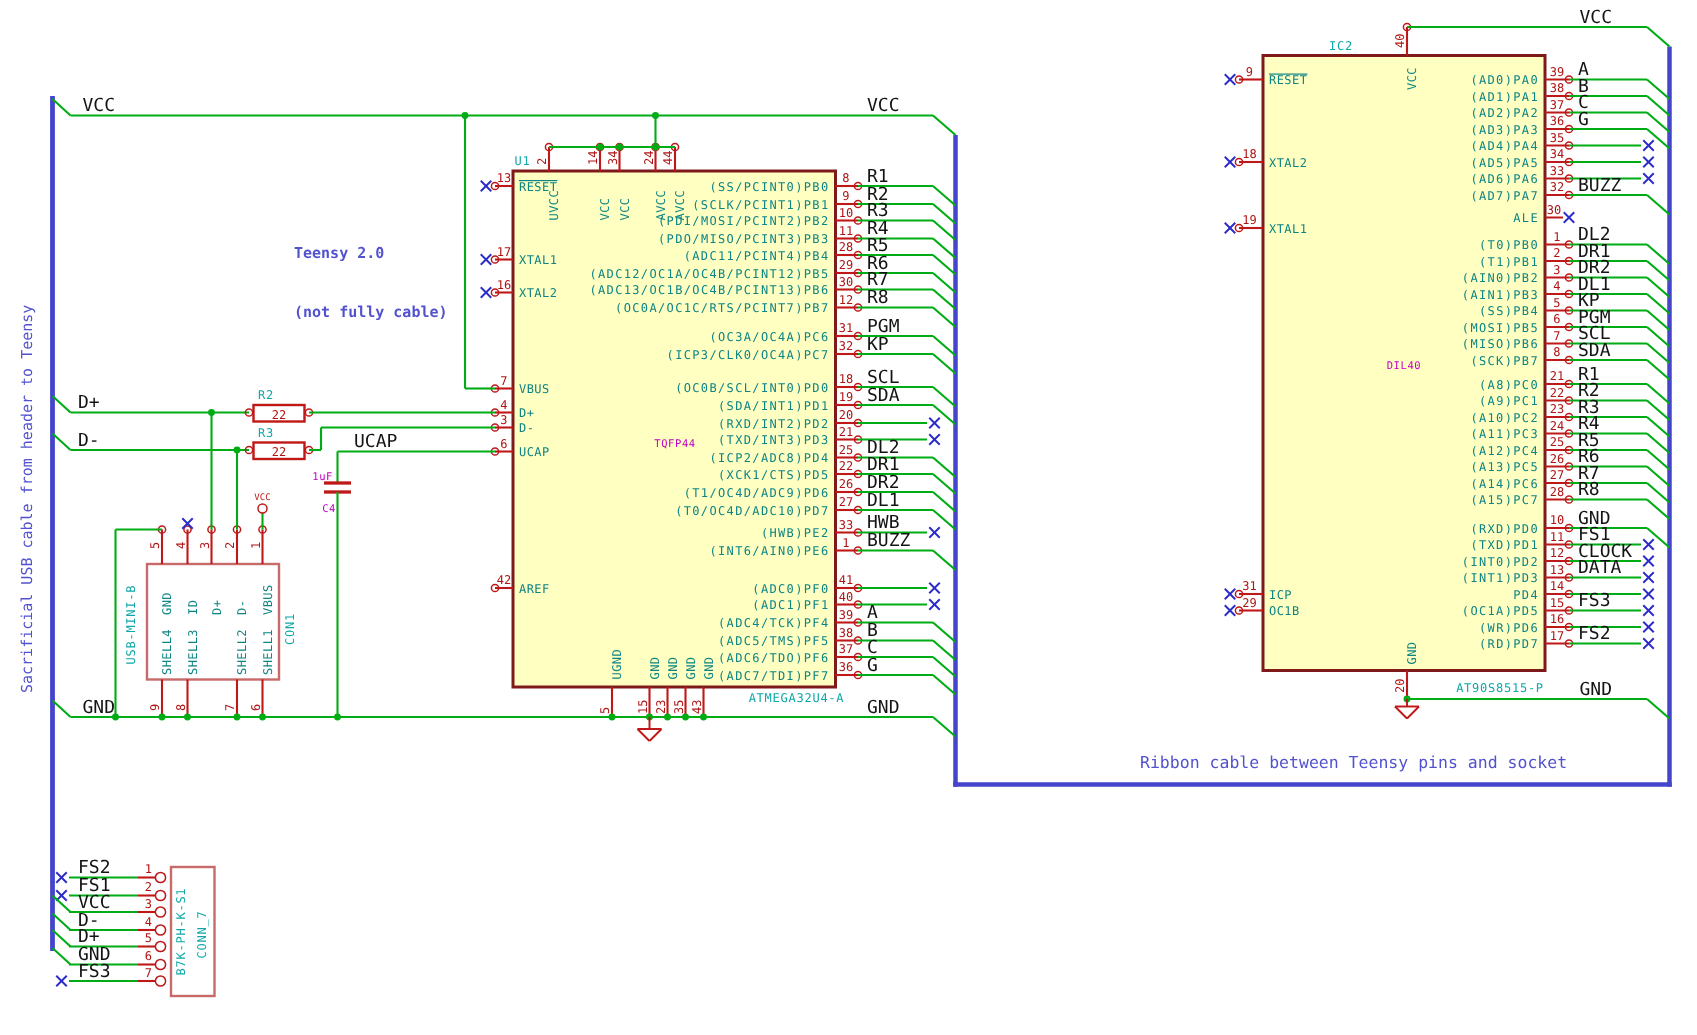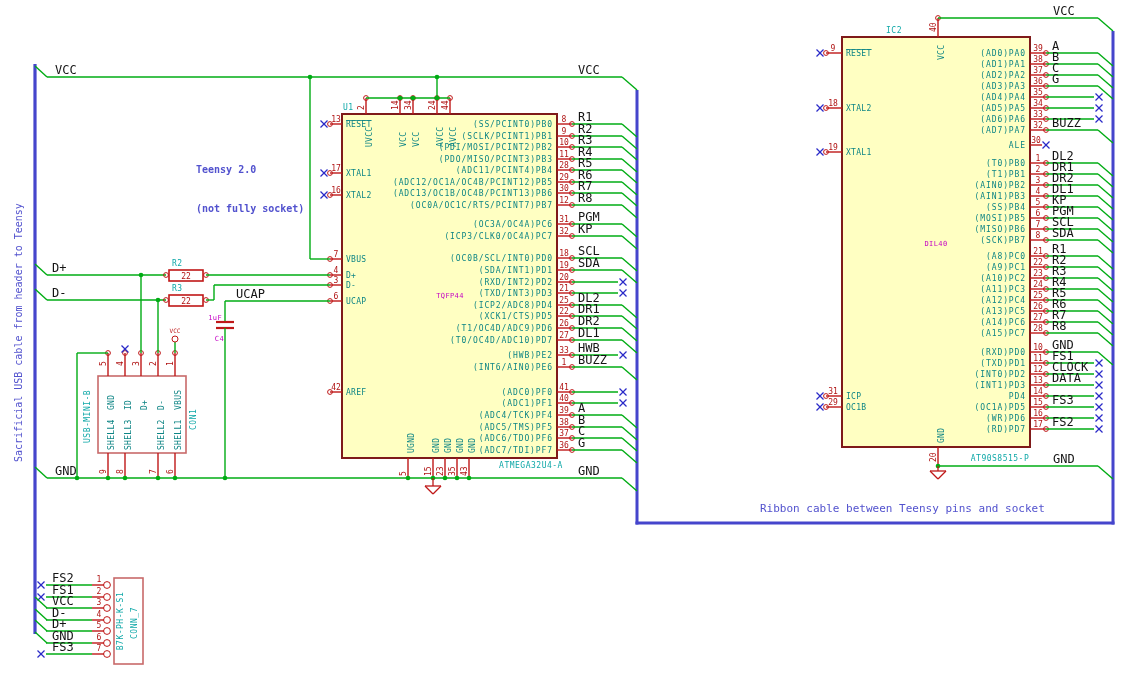--- a/index.html
+++ b/index.html
@@ -729,16 +729,16 @@
       <text x="1053" y="463" class="pwr" text-anchor="start">GND</text>
       <line x1="938" y1="466" x2="938" y2="471" stroke="#BF1818" stroke-width="1.3"></line>
       <line x1="930" y1="471" x2="946" y2="471" stroke="#BF1818" stroke-width="1.3"></line>
       <line x1="930" y1="471" x2="938" y2="479" stroke="#BF1818" stroke-width="1.3"></line>
       <line x1="946" y1="471" x2="938" y2="479" stroke="#BF1818" stroke-width="1.3"></line>
       <circle cx="225" cy="478" r="2.3" fill="#00AC14"></circle>
     </svg>
   <div class="note vnote" style="left:12px;top:462px;">Sacrificial USB cable from header to Teensy</div>
   <div class="note" style="left:196px;top:137px;font-weight:bold;">
     <div>Teensy 2.0</div>
-    <div>(not fully socket)</div>
+    <div>(not fully cable)</div>
   </div>
   <div class="note ribbon" style="left:760px;top:502px;">Ribbon cable between Teensy pins and socket</div>
 </div>
 
 </body></html>

